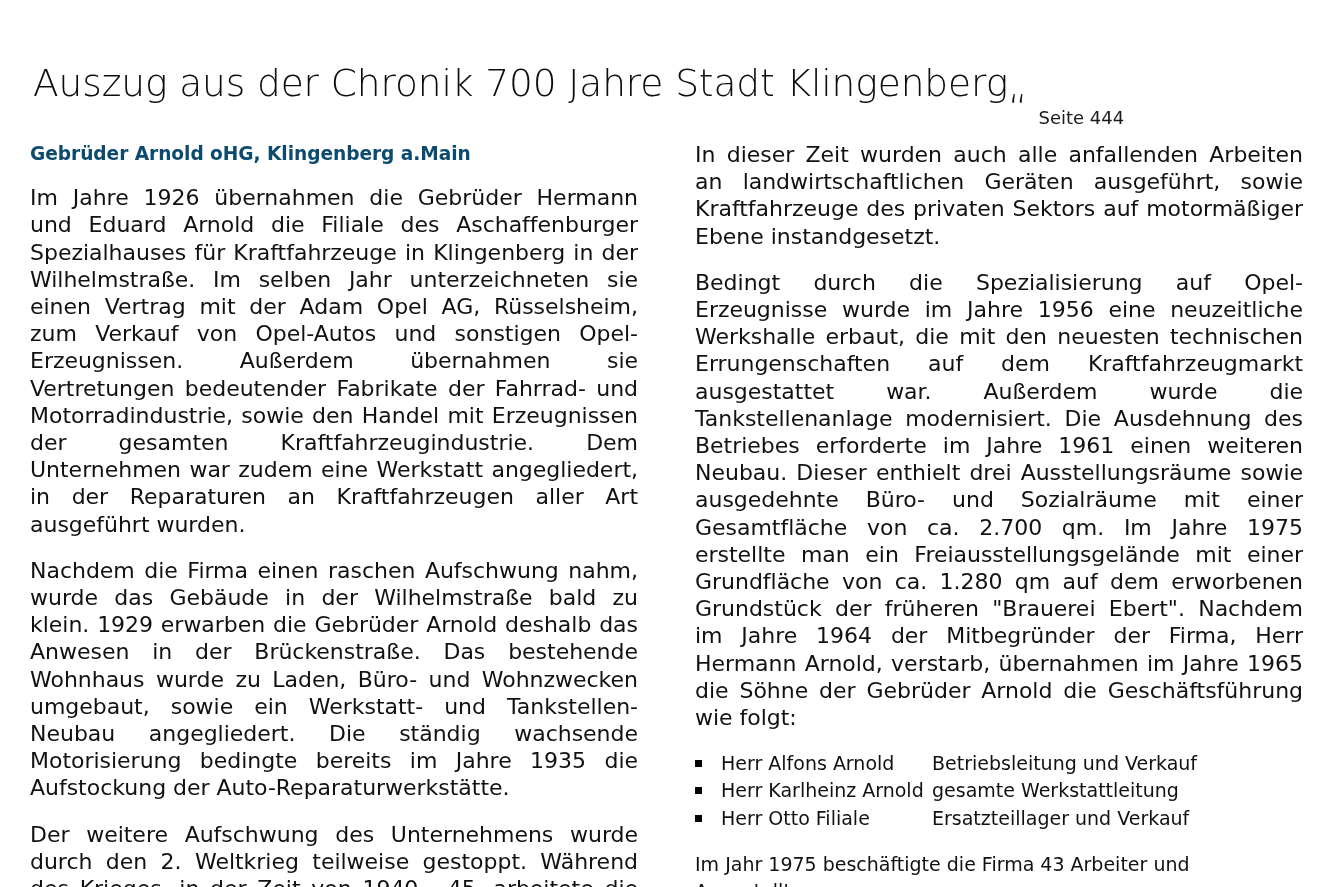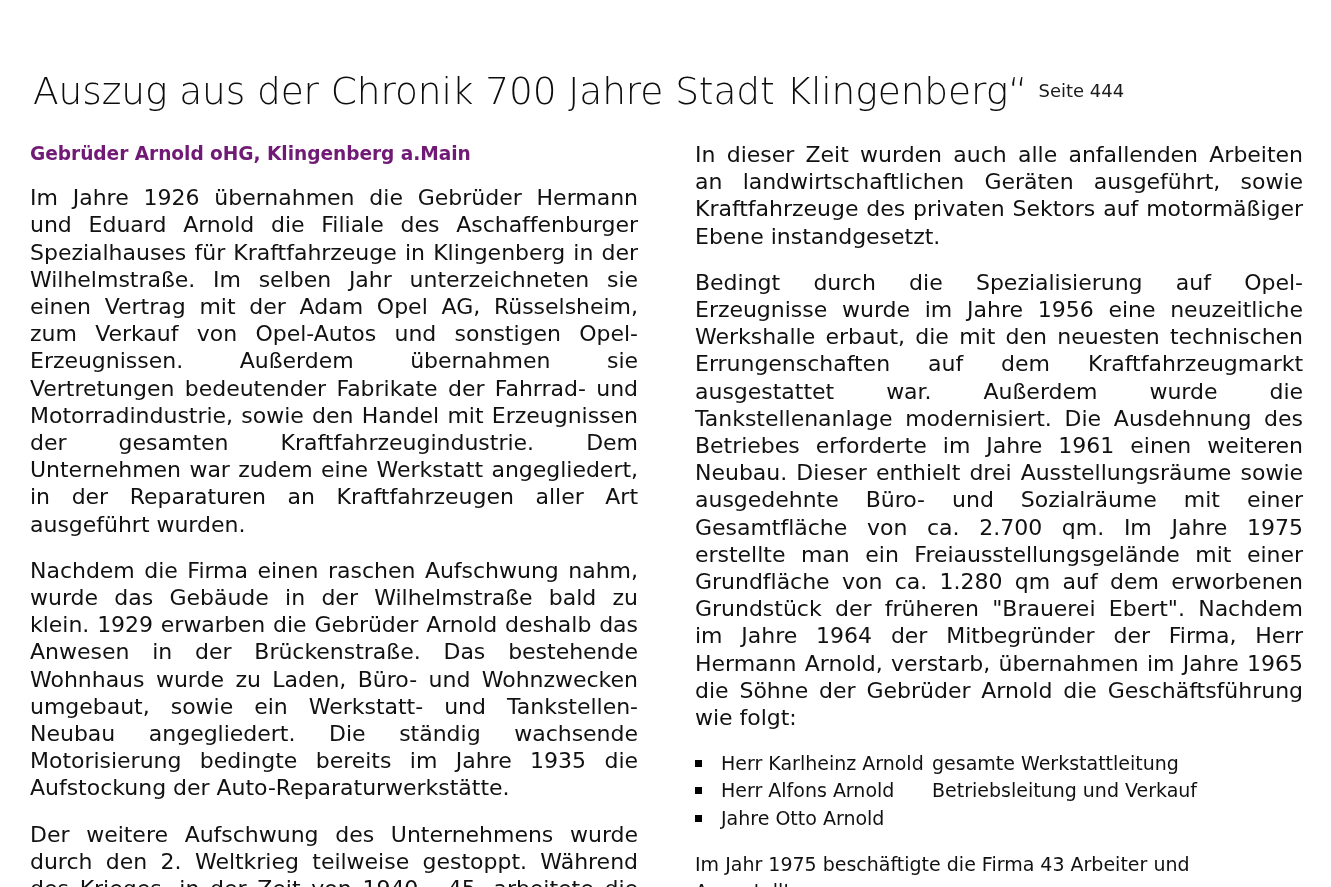--- a/index.html
+++ b/index.html
@@ -22,24 +22,24 @@
     width: 1331px;
     height: 887px;
     box-sizing: border-box;
     padding: 0;
   }
 
   
   .title-row {
     position: absolute;
     left: 33px;
-    top: 46px;
+    top: 38px;
     right: 30px;
     display: flex;
-    align-items: center;
+    align-items: flex-end;
     white-space: nowrap;
   }
   .doc-title {
     font-size: 37.5px;
     font-weight: 300;
     letter-spacing: -0.1px;
     line-height: 1.08;
     color: #0d0d0d;
   }
   .title-quote {
@@ -68,21 +68,21 @@
   }
   .col {
     width: 608px;
     flex: 0 0 608px;
   }
 
   .section-heading {
     font-size: 18.6px;
     font-weight: 700;
     line-height: 1.35;
-    color: #701a75;
+    color: #0c4a6e;
     margin: 0 0 18px 0;
     letter-spacing: -0.05px;
   }
 
   p.body-text {
     margin: 0 0 19px 0;
     font-size: 22px;
     line-height: 27.2px;
     text-align: justify;
     text-justify: inter-word;
@@ -152,31 +152,32 @@
       <p class="body-text">Der weitere Aufschwung des Unternehmens wurde durch den 2. Weltkrieg teilweise gestoppt. Während des Krieges, in der Zeit von 1940 - 45, arbeitete die Firma für den "Heimat- und Kraftfahrzeugpark" in Frankfurt. Dies war eine besonders schwer zu überstehende Zeit, da ein Unternehmer, Herr Eduard Arnold, im Kriegseinsatz war und sein Bruder, Herr Hermann Arnold, mit der Belegschaft von 80 Prozent ausländischen Fremdarbeitern bestehen musste.</p>
     </div>
 
     <div class="col">
       <p class="body-text">In dieser Zeit wurden auch alle anfallenden Arbeiten an landwirtschaftlichen Geräten ausgeführt, sowie Kraftfahrzeuge des privaten Sektors auf motormäßiger Ebene instandgesetzt.</p>
       <p class="body-text">Bedingt durch die Spezialisierung auf Opel-Erzeugnisse wurde im Jahre 1956 eine neuzeitliche Werkshalle erbaut, die mit den neuesten technischen Errungenschaften auf dem Kraftfahrzeugmarkt ausgestattet war. Außerdem wurde die Tankstellenanlage modernisiert. Die Ausdehnung des Betriebes erforderte im Jahre 1961 einen weiteren Neubau. Dieser enthielt drei Ausstellungsräume sowie ausgedehnte Büro- und Sozialräume mit einer Gesamtfläche von ca. 2.700 qm. Im Jahre 1975 erstellte man ein Freiausstellungsgelände mit einer Grundfläche von ca. 1.280 qm auf dem erworbenen Grundstück der früheren "Brauerei Ebert". Nachdem im Jahre 1964 der Mitbegründer der Firma, Herr Hermann Arnold, verstarb, übernahmen im Jahre 1965 die Söhne der Gebrüder Arnold die Geschäftsführung wie folgt:</p>
 
       <ul class="mgmt-list">
         <li>
           <span class="bullet-square"></span>
+          <span class="li-name">Herr Alfons Arnold</span>
+          <span class="li-role">Betriebsleitung und Verkauf</span>
+        </li>
+        <li>
+          <span class="bullet-square"></span>
           <span class="li-name">Herr Karlheinz Arnold</span>
           <span class="li-role">gesamte Werkstattleitung</span>
         </li>
         <li>
           <span class="bullet-square"></span>
-          <span class="li-name">Herr Alfons Arnold</span>
-          <span class="li-role">Betriebsleitung und Verkauf</span>
-        </li>
-        <li>
-          <span class="bullet-square"></span>
-          <span class="li-name">Jahre Otto Arnold</span>
+          <span class="li-name">Herr Otto Filiale</span>
+          <span class="li-role">Ersatzteillager und Verkauf</span>
         </li>
       </ul>
 
       <p class="closing-line">Im Jahr 1975 beschäftigte die Firma 43 Arbeiter und Angestellte.</p>
     </div>
 
   </div>
 </div>
 
 </body></html>

